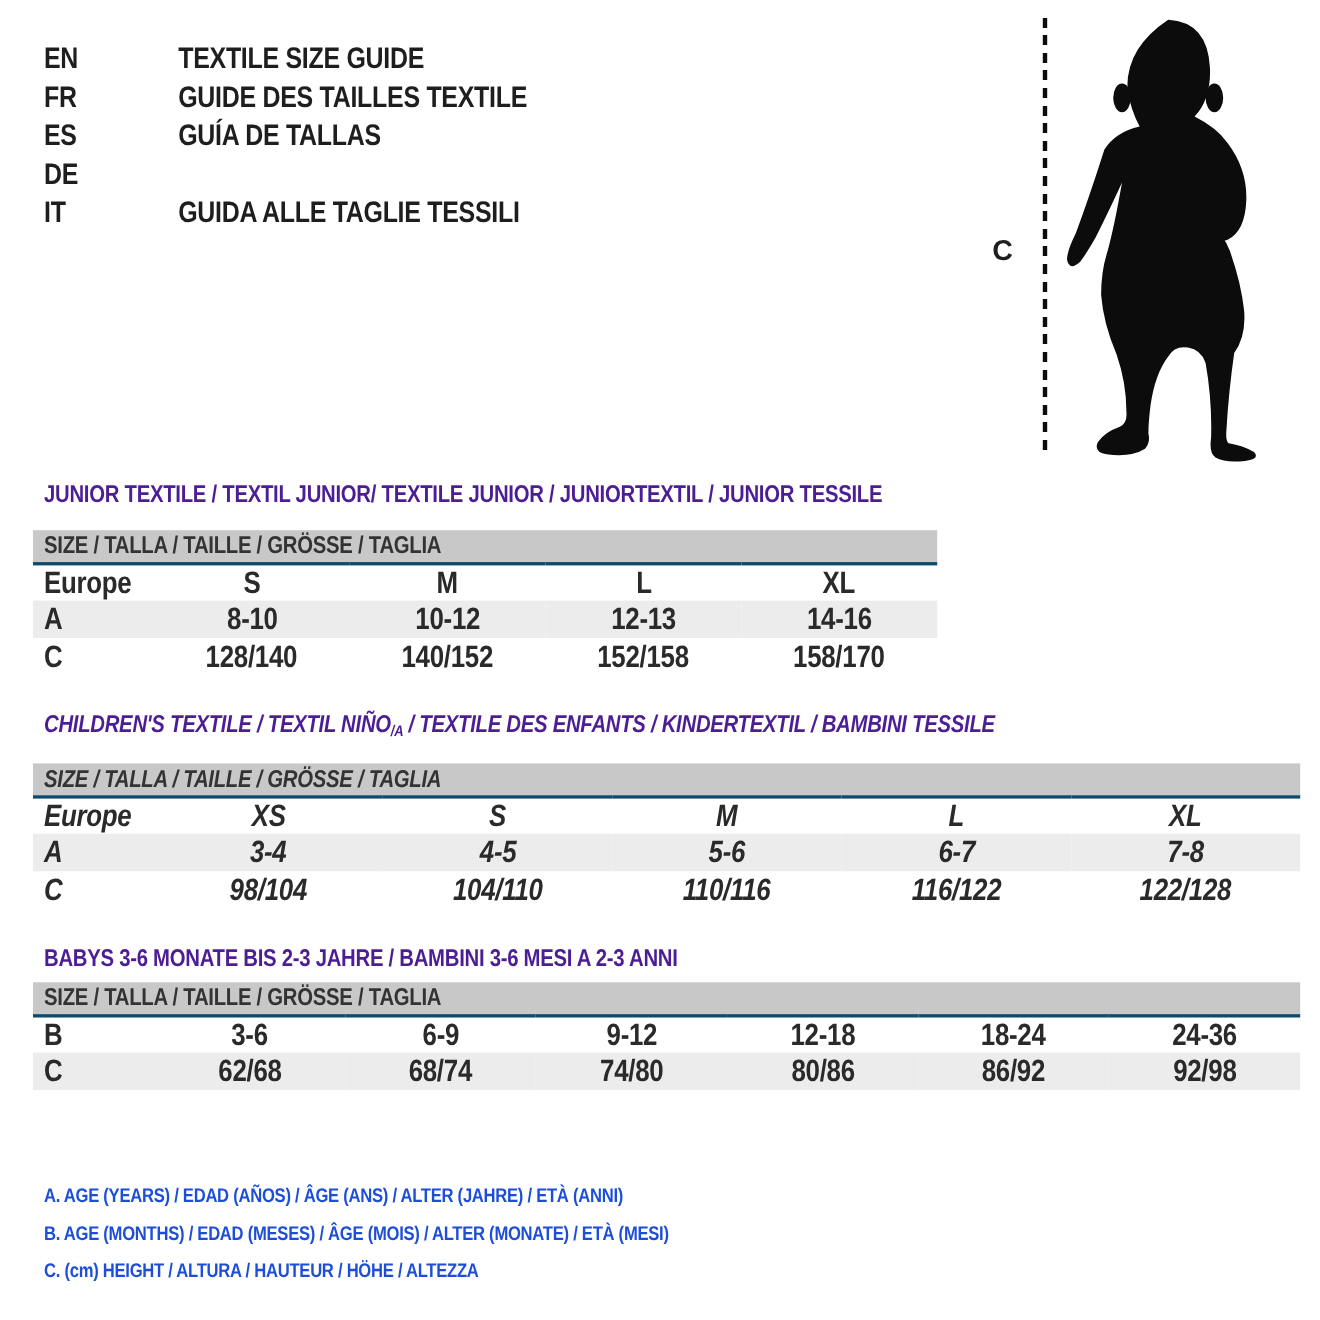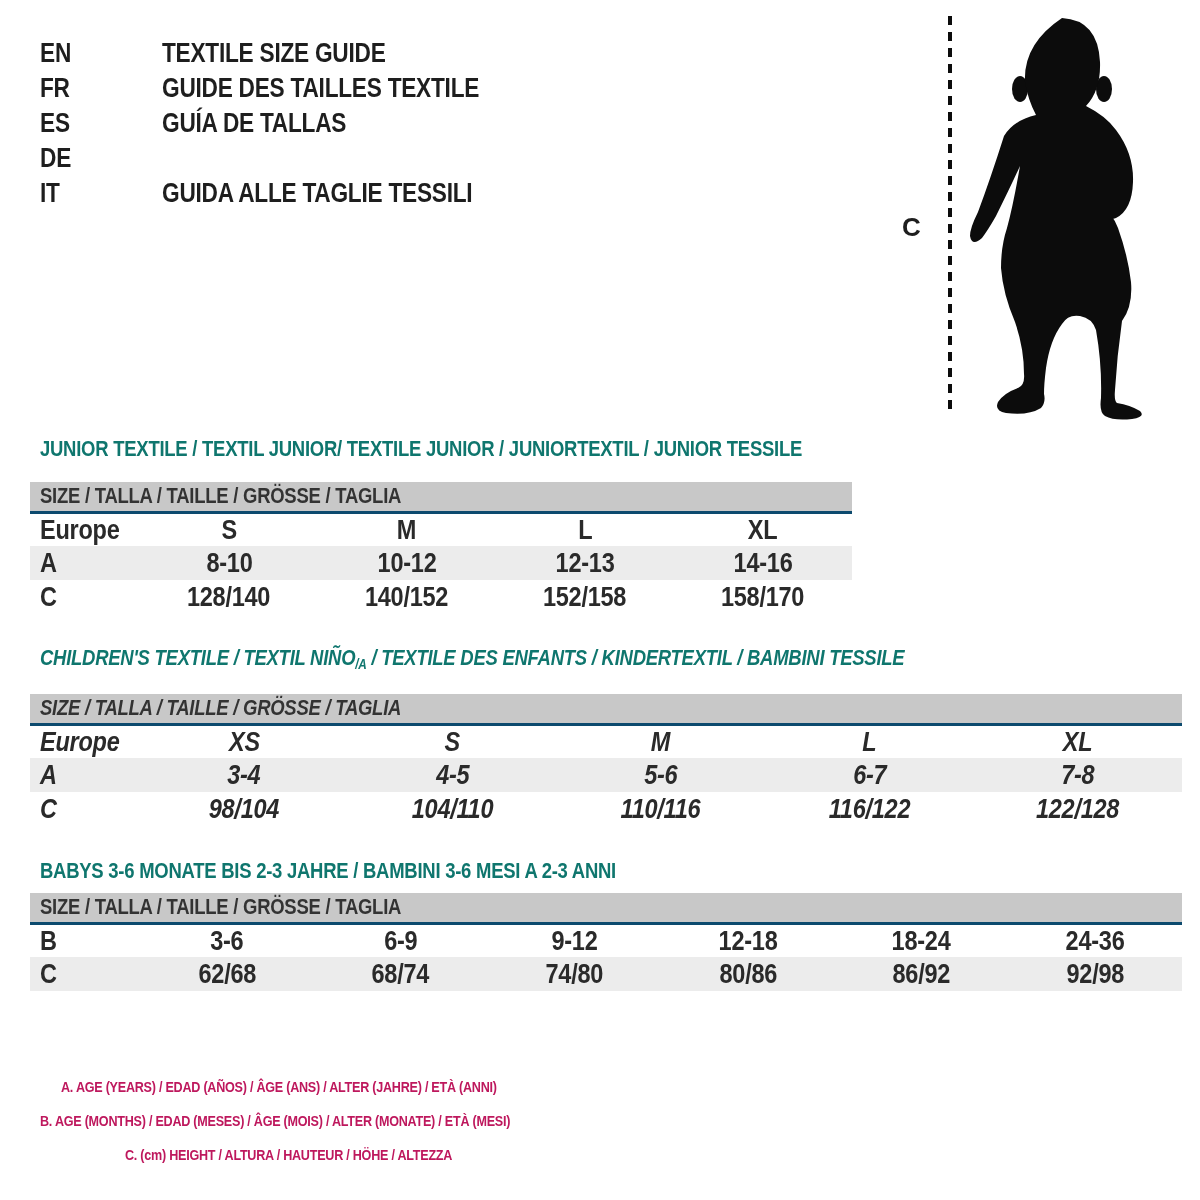--- a/index.html
+++ b/index.html
@@ -29,38 +29,38 @@
     background:repeating-linear-gradient(to bottom,#0c0c0c 0 9px,transparent 9px 16px);
   }
   #figure-label { left:902px; top:212px; font-size:26px; }
   #silhouette { left:944px; top:16px; }
 
   
   .section { position:absolute; }
   #junior-section   { left:30px; top:437px; width:822px; }
   #children-section { left:30px; top:646px; width:1152px;font-style:italic; }
   #babies-section   { left:30px; top:853px; width:1152px; }
-  .sec-title { margin-left:10px; font-size:22px; line-height:23px; margin-bottom:22px; color:#0f766e; }
+  .sec-title { margin-left:10px; font-size:22px; line-height:23px; margin-bottom:22px; color:#4c1d95; }
   #babies-section .sec-title { line-height:35px; margin-bottom:5px; }
   .sub { font-size:14px; position:relative; top:4px; }
 
   
   table { border-collapse:collapse; table-layout:fixed; width:100%; }
   col.c-lbl { width:110px; }
   tr.hdr td {
     background:#c8c8c8; height:30px; font-size:22px; color:#333333;
     text-align:left; padding-left:10px; border-bottom:3px solid #0c4a6e;
   }
   td { height:34px; font-size:28px; color:#2a2a2a; text-align:center; vertical-align:middle; padding:0; }
   td.lbl { text-align:left; padding-left:10px; }
   tr.shade td { background:#ececec; }
 
   
   #legend { left:40px; top:1070px; }
-  .legend-line { font-size:15px; line-height:34px; color:#be185d;text-align:center; }
+  .legend-line { font-size:18px; line-height:34px; color:#1d4ed8; }
 </style>
 </head>
 <body>
 
 <div id="lang-block" class="abs">
   <div class="lang-row">
     <div class="lang-code"><span class="cl">EN</span></div>
     <div class="lang-label"><span class="cl">TEXTILE SIZE GUIDE</span></div>
   </div>
   <div class="lang-row">

